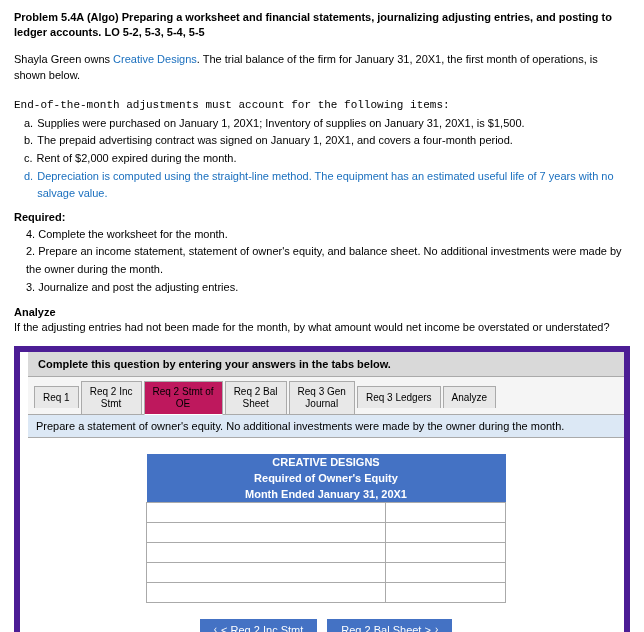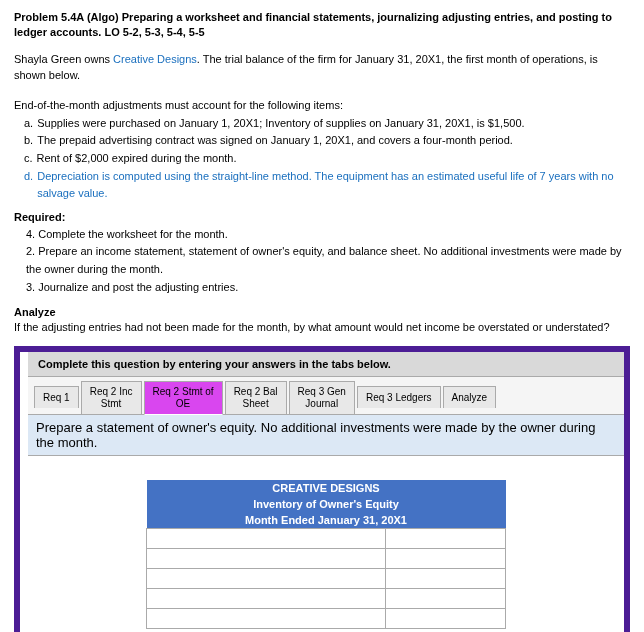--- a/index.html
+++ b/index.html
@@ -25,20 +25,21 @@
       line-height: 1.5;
       margin-bottom: 15px;
     }
     .body-text a, .link-text {
       color: #1a6fbe;
       text-decoration: none;
     }
     .adjustments-title {
       font-size: 11px;
       margin-bottom: 4px;
+      font-family: Liberation Mono, monospace;
     }
     .adjustments-list {
       font-size: 11px;
       line-height: 1.6;
       margin-left: 10px;
       margin-bottom: 8px;
     }
     .adjustments-list .item {
       display: flex;
       gap: 4px;
@@ -100,31 +101,31 @@
       border-bottom: none;
       background: #e8e8e8;
       font-size: 10px;
       cursor: pointer;
       white-space: nowrap;
       min-width: 40px;
       text-align: center;
       line-height: 1.3;
     }
     .tab.active {
-      background: #d946ef;
+      background: #be185d;
       border-bottom: 1px solid #fff;
       margin-bottom: -1px;
       z-index: 1;
     }
     .tab-instruction {
-      font-size: 13px;
+      font-size: 11px;
       background: #dce8f5;
       padding: 5px 8px;
       border-bottom: 1px solid #aaa;
-      margin-bottom: 16px;
+      margin-bottom: 8px;
     }
     .form-area {
       padding: 8px;
     }
     .form-table {
       width: 360px;
       margin: 0 auto;
       border-collapse: collapse;
     }
     .form-header-row td {
@@ -234,21 +235,21 @@
 
     <div class="tab-instruction">Prepare a statement of owner's equity. No additional investments were made by the owner during the month.</div>
 
     <div class="form-area">
       <table class="form-table">
         <tbody>
             <tr class="form-header-row">
           <td colspan="2" class="form-header-bg">CREATIVE DESIGNS</td>
         </tr>
         <tr class="form-header-row">
-          <td colspan="2" class="form-header-bg">Inventory of Owner's Equity</td>
+          <td colspan="2" class="form-header-bg">Required of Owner's Equity</td>
         </tr>
         <tr class="form-header-row">
           <td colspan="2" class="form-header-bg">Month Ended January 31, 20X1</td>
         </tr>
         <tr class="form-data-row">
           <td class="label-col"><input type="text" style="width: 100%; border: none; outline: none; font-size: 11px;"></td>
           <td class="value-col"><input type="text" style="width: 100%; border: none; outline: none; font-size: 11px; text-align: right;"></td>
         </tr>
         <tr class="form-data-row">
           <td class="label-col"><input type="text" style="width: 100%; border: none; outline: none; font-size: 11px;"></td>

